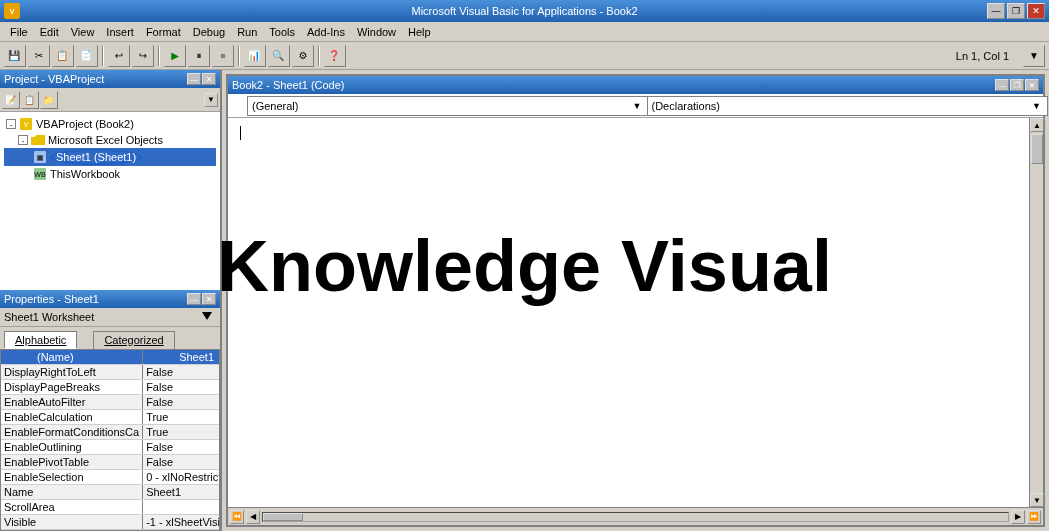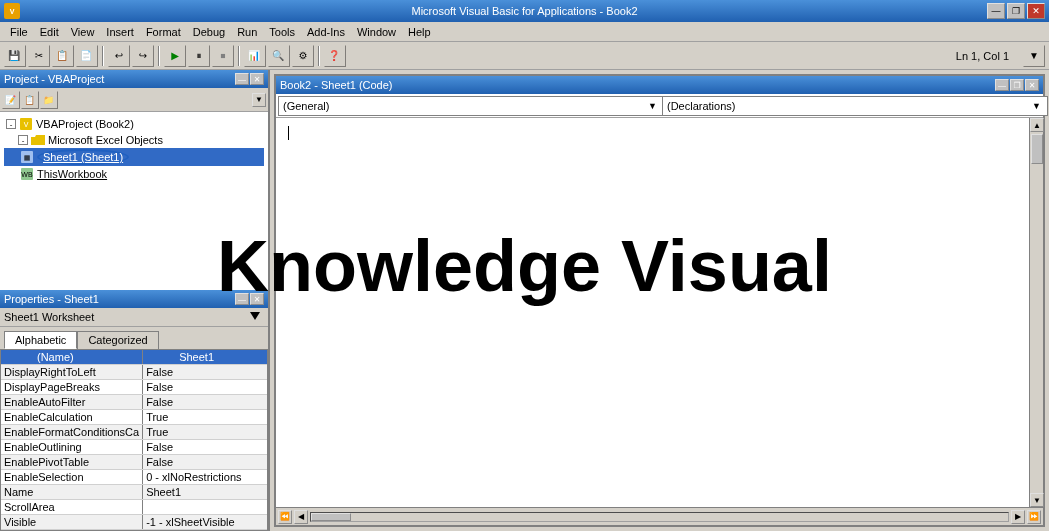--- a/index.html
+++ b/index.html
@@ -123,21 +123,21 @@
     }
 
     
     .main-layout {
       display: flex;
       height: calc(531px - 22px - 20px - 28px);
     }
 
     
     .left-panel {
-      width: 270px;
+      width: 222px;
       display: flex;
       flex-direction: column;
       border-right: 2px solid #808080;
     }
 
     
     .project-panel {
       background: #d4d0c8;
       flex: 0 0 auto;
       height: 220px;
@@ -190,21 +190,21 @@
       align-items: center;
       padding: 1px 2px;
       cursor: pointer;
       white-space: nowrap;
     }
     .tree-item.selected {
       background: #316ac5;
       color: white;
     }
     .tree-indent-1 { padding-left: 14px; }
-    .tree-indent-2 { padding-left: 16px; text-decoration: underline; }
+    .tree-indent-2 { padding-left: 29px; }
     .tree-icon {
       width: 14px;
       height: 14px;
       margin-right: 3px;
       display: inline-flex;
       align-items: center;
       justify-content: center;
       font-size: 9px;
       flex-shrink: 0;
     }
@@ -224,21 +224,22 @@
     
     .properties-panel {
       background: #d4d0c8;
       flex: 1;
       display: flex;
       flex-direction: column;
     }
     .props-tabs {
       display: flex;
       padding: 4px 4px 0;
-      gap: 0;
+      gap: 16px;
+      text-decoration: underline;
     }
     .props-tab {
       padding: 2px 10px;
       border: 1px solid #808080;
       border-bottom: none;
       background: #d4d0c8;
       cursor: pointer;
       font-size: 11px;
     }
     .props-tab.active {
@@ -612,21 +613,21 @@
       <div class="code-title-bar">
         <span>Book2 - Sheet1 (Code)</span>
         <div class="panel-title-controls">
           <div class="panel-btn">—</div>
           <div class="panel-btn">❐</div>
           <div class="panel-btn">✕</div>
         </div>
       </div>
 
       <div class="code-dropdowns">
-        <div style="flex:1; display:flex; align-items:center; border-right:1px solid #a0a0a0; padding:0 2px;">
+        <div style="flex:1; display:flex; align-items:center; border-right:1px solid #a0a0a0; padding:0 2px;margin-left:17px;">
           <input type="text" class="code-dropdown" value="(General)" readonly="" style="">
           <div style="margin-left:-16px; pointer-events:none; font-size:9px;">▼</div>
         </div>
         <div style="flex:1; display:flex; align-items:center; padding:0 2px;">
           <input type="text" class="code-dropdown" value="(Declarations)" readonly="" style="">
           <div style="margin-left:-16px; pointer-events:none; font-size:9px;">▼</div>
         </div>
       </div>
 
       <div class="code-area">

